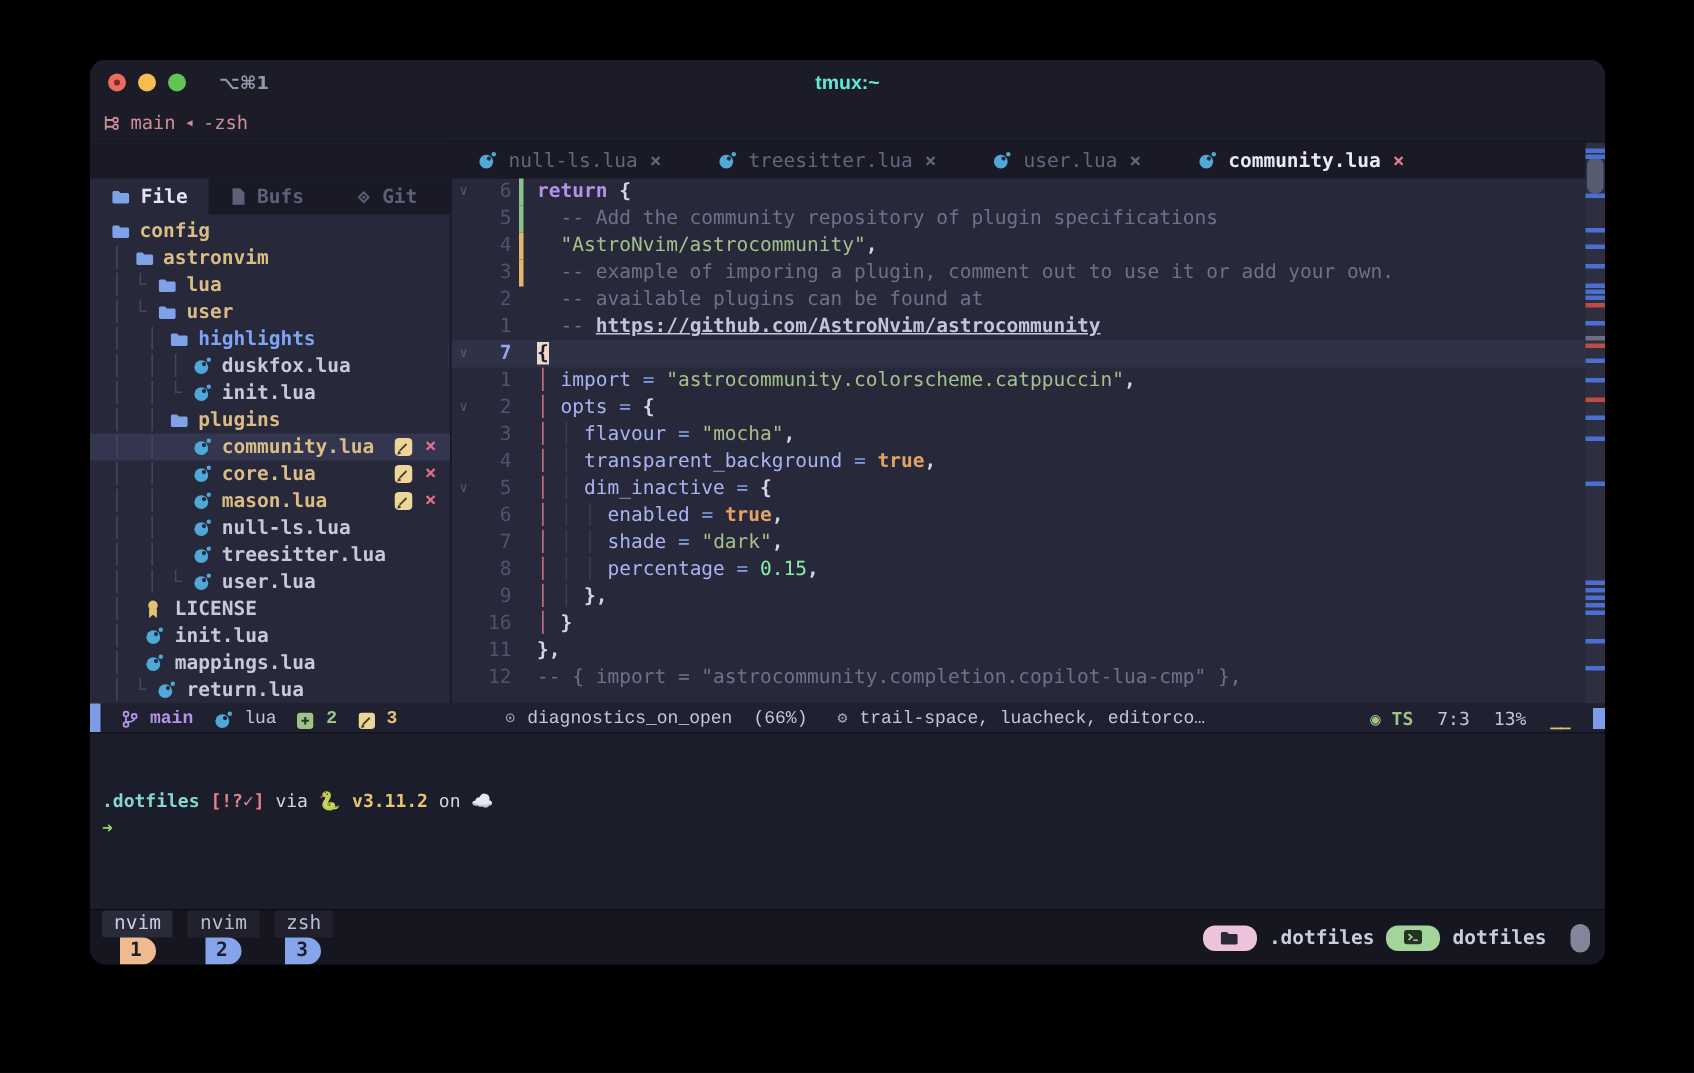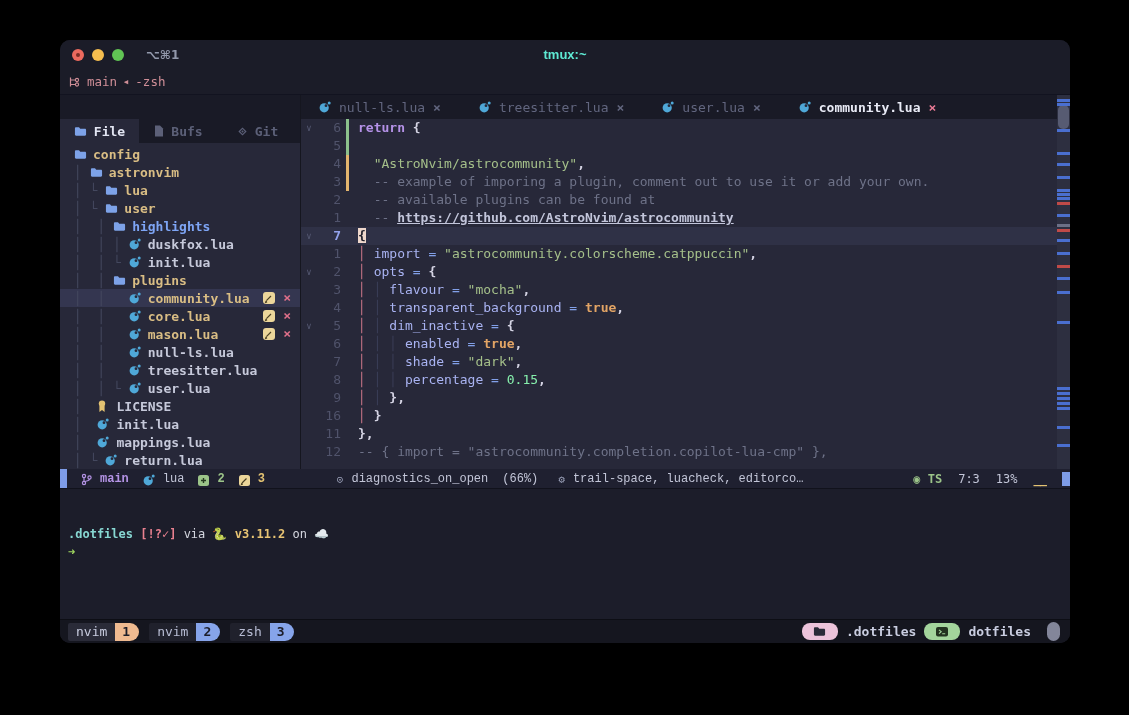--- a/index.html
+++ b/index.html
@@ -71,21 +71,21 @@
   .sl-icon{font-size:11px;color:#9aa0b8;}
   .sl-right{margin-left:auto;display:flex;align-items:center;gap:16px;}
   .sl-ruler{color:#e3c272;font-weight:bold;letter-spacing:-1px;}
   
   .shell{flex:1;background:#1c1d2a;padding:36px 0 0 8px;font-size:12px;line-height:18px;}
   .p-dir{color:#87d7d2;font-weight:bold;} .p-git{color:#e8808f;font-weight:bold;}
   .p-txt{color:#d5d7e0;} .p-ver{color:#e8c473;font-weight:bold;} .p-arrow{color:#9ed45f;font-weight:bold;}
   
   .tmuxbar{flex:0 0 24px;background:#15161f;border-top:1px solid #0d0e15;display:flex;align-items:center;
     font-size:13px;padding:0 10px 0 8px;}
-  .twin{display:flex;align-items:center;margin-right:10px;}
+  .twin{display:flex;align-items:center;margin-right:10px;flex-direction:column;}
   .twin .tname{padding:1px 8px 2px 8px;color:#b8bdd4;background:#20212c;border-radius:2px 0 0 2px;}
   .twin.active .tname{background:#2a2b38;color:#c9cde0;}
   .tnum{padding:1px 9px 2px 7px;border-radius:0 9px 9px 0;color:#1c1d29;font-weight:bold;}
   .tnum.orange{background:#efba90;} .tnum.blue{background:#86a4ea;}
   .tmux-right{margin-left:auto;display:flex;align-items:center;gap:8px;}
   .pill{display:flex;align-items:center;justify-content:center;width:36px;height:17px;border-radius:8px;}
   .pill.pink{background:#ecc3da;} .pill.green{background:#a3d49c;}
   .tmux-label{color:#c9cde0;font-weight:bold;}
   .tmux-cap{width:13px;height:19px;border-radius:7px;background:#83869a;margin-left:8px;}
 </style>
@@ -384,21 +384,21 @@
               <circle cx="5.2" cy="6.8" r="4.6" fill="#4fa8d8"></circle>
               <circle cx="10.2" cy="1.9" r="1.5" fill="#4fa8d8"></circle>
               <circle cx="7" cy="4.7" r="1.4" fill="#272839"></circle>
             </svg>
             <span>community.lua</span>
             <span class="bx">×</span>
           </div>
         </div>
       <div class="code" id="code">
           <div class="crow"><span class="fold">∨</span><span class="lnum">6</span><span class="gitbar green"></span><span class="ctext"><span class="sg-kw">return</span><span class="sg-punct"> {</span></span></div>
-          <div class="crow"><span class="fold"></span><span class="lnum">5</span><span class="gitbar green"></span></div>
+          <div class="crow"><span class="fold"></span><span class="lnum">5</span><span class="gitbar green"></span><span class="ctext"><span class="sg-comment">  -- Add the community repository of plugin specifications</span></span></div>
           <div class="crow"><span class="fold"></span><span class="lnum">4</span><span class="gitbar orange"></span><span class="ctext"><span class="sg-plain">  </span><span class="sg-str">"AstroNvim/astrocommunity"</span><span class="sg-punct">,</span></span></div>
           <div class="crow"><span class="fold"></span><span class="lnum">3</span><span class="gitbar orange"></span><span class="ctext"><span class="sg-comment">  -- example of imporing a plugin, comment out to use it or add your own.</span></span></div>
           <div class="crow"><span class="fold"></span><span class="lnum">2</span><span class="gitbar "></span><span class="ctext"><span class="sg-comment">  -- available plugins can be found at</span></span></div>
           <div class="crow"><span class="fold"></span><span class="lnum">1</span><span class="gitbar "></span><span class="ctext"><span class="sg-comment">  -- </span><span class="sg-url">https://github.com/AstroNvim/astrocommunity</span></span></div>
           <div class="crow cursorline"><span class="fold">∨</span><span class="lnum cur">7</span><span class="gitbar "></span><span class="ctext"><span class="sg-cursor">{</span></span></div>
           <div class="crow"><span class="fold"></span><span class="lnum">1</span><span class="gitbar "></span><span class="ctext"><span class="sg-scope">│ </span><span class="sg-key">import</span><span class="sg-plain"> </span><span class="sg-op">=</span><span class="sg-plain"> </span><span class="sg-str">"astrocommunity.colorscheme.catppuccin"</span><span class="sg-punct">,</span></span></div>
           <div class="crow"><span class="fold">∨</span><span class="lnum">2</span><span class="gitbar "></span><span class="ctext"><span class="sg-scope">│ </span><span class="sg-key">opts</span><span class="sg-plain"> </span><span class="sg-op">=</span><span class="sg-plain"> </span><span class="sg-punct">{</span></span></div>
           <div class="crow"><span class="fold"></span><span class="lnum">3</span><span class="gitbar "></span><span class="ctext"><span class="sg-scope">│ </span><span class="sg-guide">│ </span><span class="sg-key">flavour</span><span class="sg-plain"> </span><span class="sg-op">=</span><span class="sg-plain"> </span><span class="sg-str">"mocha"</span><span class="sg-punct">,</span></span></div>
           <div class="crow"><span class="fold"></span><span class="lnum">4</span><span class="gitbar "></span><span class="ctext"><span class="sg-scope">│ </span><span class="sg-guide">│ </span><span class="sg-key">transparent_background</span><span class="sg-plain"> </span><span class="sg-op">=</span><span class="sg-plain"> </span><span class="sg-bool">true</span><span class="sg-punct">,</span></span></div>
           <div class="crow"><span class="fold">∨</span><span class="lnum">5</span><span class="gitbar "></span><span class="ctext"><span class="sg-scope">│ </span><span class="sg-guide">│ </span><span class="sg-key">dim_inactive</span><span class="sg-plain"> </span><span class="sg-op">=</span><span class="sg-plain"> </span><span class="sg-punct">{</span></span></div>

